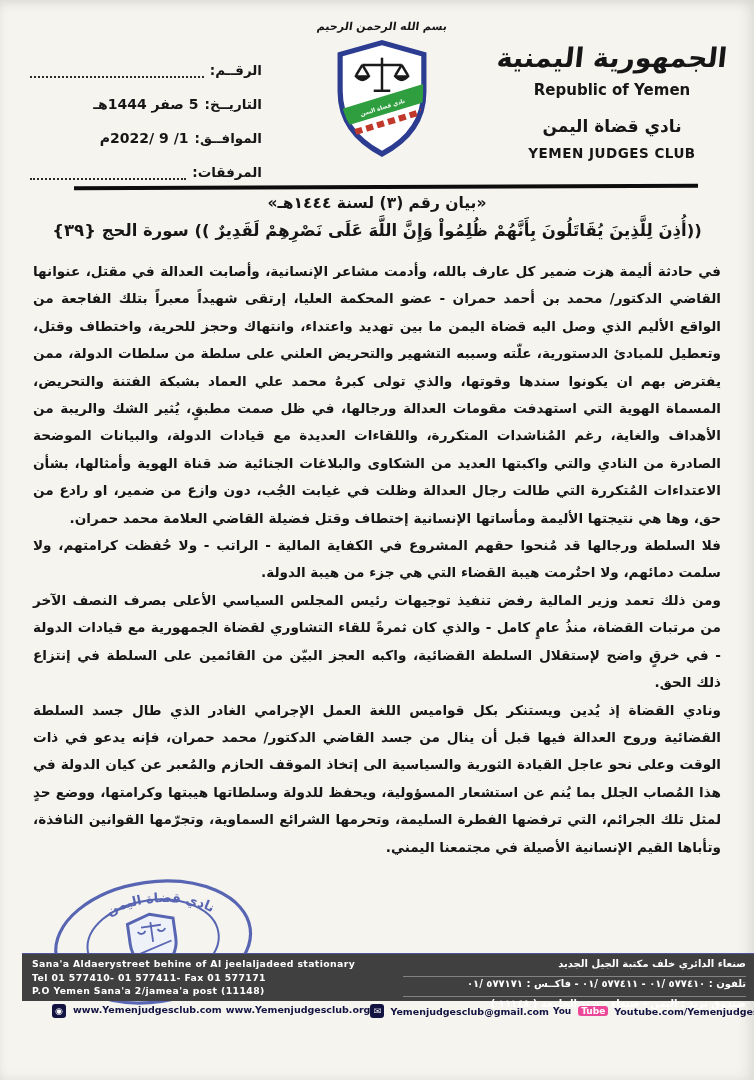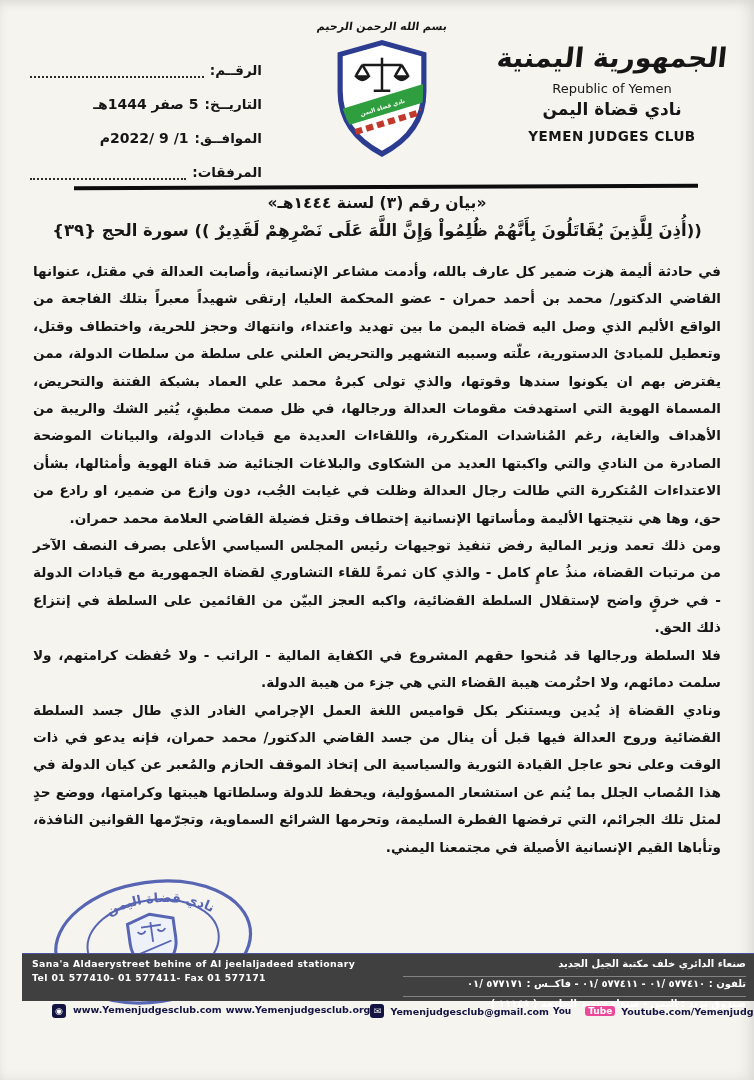--- a/index.html
+++ b/index.html
@@ -6,21 +6,21 @@
   html,body { background:#e8e7e2; }
   body { font-family:"DejaVu Sans", sans-serif; }
   .page {
     position:relative; width:754px; height:1080px; margin:0 auto;
     background:#f5f4ef; overflow:hidden; color:#161616;
     box-shadow: inset -6px 0 14px rgba(0,0,0,.08), inset 0 4px 10px rgba(0,0,0,.05);
   }
   
   .hdr-right { position:absolute; top:42px; right:26px; width:232px; text-align:center; }
   .hdr-right .callig { font-size:27px; font-weight:bold; transform:skewX(-6deg); letter-spacing:-1px; margin-bottom:8px; }
-  .hdr-right .rep-en { font-size:13px; font-weight:normal; margin-bottom:3px; }
+  .hdr-right .rep-en { font-size:15px; font-weight:bold; margin-bottom:17px; }
   .hdr-right .club-ar { font-size:17px; font-weight:bold; margin-bottom:9px; }
   .hdr-right .club-en { font-size:13.5px; font-weight:bold; letter-spacing:.5px; }
   .hdr-center { position:absolute; top:20px; left:312px; width:140px; text-align:center; }
   .bismillah { font-size:11px; font-weight:bold; transform:skewX(-8deg); margin-bottom:4px; letter-spacing:-1px; }
   .hdr-left { position:absolute; top:58px; left:30px; width:232px; direction:rtl; }
   .field-row { display:flex; align-items:flex-end; font-weight:bold; font-size:13.5px; margin-bottom:14px; height:20px; }
   .field-row .lbl { white-space:nowrap; margin-left:6px; }
   .field-row .val { font-size:14px; white-space:nowrap; }
   .dots { flex:1 1 auto; border-bottom:2px dotted #2a2a2a; height:13px; min-width:60px; }
   
@@ -41,21 +41,21 @@
   .addr-en { flex:1 1 52%; font-size:9.3px; font-weight:bold; line-height:13.5px; letter-spacing:.4px; }
   .addr-ar { flex:1 1 48%; direction:rtl; text-align:right; font-size:10px; font-weight:bold; }
   .addr-ar div { line-height:13px; border-bottom:1px solid rgba(255,255,255,.35); padding-bottom:6px; }
   .addr-ar div:last-child { border-bottom:none; }
   
   .social { position:absolute; top:1004px; left:22px; right:0; display:flex; justify-content:space-between; padding:0 28px 0 30px; z-index:2; color:#131342; }
   .soc-group { display:flex; align-items:flex-start; gap:7px; }
   .soc-lines { display:flex; flex-direction:row; gap:4px; }
   .soc-line { display:flex; align-items:center; gap:6px; font-size:9.5px; font-weight:bold; white-space:nowrap; }
   .icon-sq { width:14px; height:14px; background:#131342; border-radius:3px; display:inline-flex; align-items:center; justify-content:center; color:#fff; font-size:9px; font-weight:bold; flex:0 0 auto; }
-  .yt-badge { display:inline-flex; align-items:center; gap:14px; font-size:9px; font-weight:bold; color:#131342; }
+  .yt-badge { display:inline-flex; align-items:center; gap:7px; font-size:9px; font-weight:bold; color:#131342; }
   .yt-badge .tube { background:#ec4899; color:#fff; border-radius:3px; padding:0 3px; }
   svg text { font-family:"DejaVu Sans", sans-serif; }
 </style>
 </head>
 <body>
 
 <div class="page">
 
   <div class="hdr-right">
     <div class="callig">الجمهورية اليمنية</div>
@@ -112,22 +112,22 @@
     </div>
   </div>
 
   <div class="rule"></div>
 
   <div class="doc-title">«بيان رقم (٣) لسنة ١٤٤٤هـ»</div>
   <div class="doc-verse">((أُذِنَ لِلَّذِينَ يُقَاتَلُونَ بِأَنَّهُمْ ظُلِمُواْ وَإِنَّ اللَّهَ عَلَى نَصْرِهِمْ لَقَدِيرٌ )) سورة الحج {٣٩}</div>
 
   <div class="body-text">
     <p>في حادثة أليمة هزت ضمير كل عارف بالله، وأدمت مشاعر الإنسانية، وأصابت العدالة في مقتل، عنوانها القاضي الدكتور/ محمد بن أحمد حمران - عضو المحكمة العليا، إرتقى شهيداً معبراً بتلك الفاجعة من الواقع الأليم الذي وصل اليه قضاة اليمن ما بين تهديد واعتداء، وانتهاك وحجز للحرية، واختطاف وقتل، وتعطيل للمبادئ الدستورية، علّته وسببه التشهير والتحريض العلني على سلطة من سلطات الدولة، ممن يفترض بهم ان يكونوا سندها وقوتها، والذي تولى كبرهُ محمد علي العماد بشبكة الفتنة والتحريض، المسماة الهوية التي استهدفت مقومات العدالة ورجالها، في ظل صمت مطبقٍ، يُثير الشك والريبة من الأهداف والغاية، رغم المُناشدات المتكررة، واللقاءات العديدة مع قيادات الدولة، والبيانات الموضحة الصادرة من النادي والتي واكبتها العديد من الشكاوى والبلاغات الجنائية ضد قناة الهوية وأمثالها، بشأن الاعتداءات المُتكررة التي طالت رجال العدالة وظلت في غيابت الجُب، دون وازع من ضمير، او رادع من حق، وها هي نتيجتها الأليمة ومأساتها الإنسانية إختطاف وقتل فضيلة القاضي العلامة محمد حمران.</p>
+    <p>فلا السلطة ورجالها قد مُنحوا حقهم المشروع في الكفاية المالية - الراتب - ولا حُفظت كرامتهم، ولا سلمت دمائهم، ولا احتُرمت هيبة القضاء التي هي جزء من هيبة الدولة.</p>
     <p>ومن ذلك تعمد وزير المالية رفض تنفيذ توجيهات رئيس المجلس السياسي الأعلى بصرف النصف الآخر من مرتبات القضاة، منذُ عامٍ كامل - والذي كان ثمرةً للقاء التشاوري لقضاة الجمهورية مع قيادات الدولة - في خرقٍ واضح لإستقلال السلطة القضائية، واكبه العجز البيّن من القائمين على السلطة في إنتزاع ذلك الحق.</p>
-    <p>فلا السلطة ورجالها قد مُنحوا حقهم المشروع في الكفاية المالية - الراتب - ولا حُفظت كرامتهم، ولا سلمت دمائهم، ولا احتُرمت هيبة القضاء التي هي جزء من هيبة الدولة.</p>
     <p>ونادي القضاة إذ يُدين ويستنكر بكل قواميس اللغة العمل الإجرامي الغادر الذي طال جسد السلطة القضائية وروح العدالة فيها قبل أن ينال من جسد القاضي الدكتور/ محمد حمران، فإنه يدعو في ذات الوقت وعلى نحو عاجل القيادة الثورية والسياسية الى إتخاذ الموقف الحازم والمُعبر عن كيان الدولة في هذا المُصاب الجلل بما يُنم عن استشعار المسؤولية، ويحفظ للدولة وسلطاتها هيبتها وكرامتها، ووضع حدٍ لمثل تلك الجرائم، التي ترفضها الفطرة السليمة، وتحرمها الشرائع السماوية، وتجرّمها القوانين النافذة، وتأباها القيم الإنسانية الأصيلة في مجتمعنا اليمني.</p>
   </div>
 
   <svg class="stamp" viewBox="0 0 210 130">
     <defs>
         <path id="stampArc" d="M25 75 A 80 48 0 0 1 185 75"></path>
       </defs>
     <ellipse cx="105" cy="66" rx="98" ry="60" fill="none" stroke="#3c4da8" stroke-width="3.2"></ellipse>
     <ellipse cx="105" cy="66" rx="66" ry="42" fill="none" stroke="#3c4da8" stroke-width="2"></ellipse>
     <text font-size="13" font-weight="bold" fill="#3c4da8">
@@ -142,20 +142,21 @@
           <path d="M111 54 q4 5 8 0"></path>
         <line x1="86" y1="72" x2="124" y2="72" transform="rotate(-15 105 72)"></line>
       </g>
     </g>
   </svg>
 
   <div class="footer-bar">
     <div class="addr-en">
       <div>Sana'a  Aldaerystreet  behine of  Al  jeelaljadeed  stationary</div>
       <div>Tel 01 577410- 01 577411- Fax 01 577171</div>
+      <div>P.O Yemen  Sana'a  2/jamea'a post (11148)</div>
     </div>
     <div class="addr-ar">
       <div>صنعاء الدائري  خلف مكتبة الجيل الجديد</div>
       <div>تلفون : ٥٧٧٤١٠ /٠١ - ٥٧٧٤١١ /٠١ -  فاكــس : ٥٧٧١٧١ /٠١</div>
       <div>صندوق بريد : اليمن - صنعاء - بريد الجامعة ( ١١١٤٨ )</div>
     </div>
   </div>
 
   <div class="social">
     <div class="soc-group">

